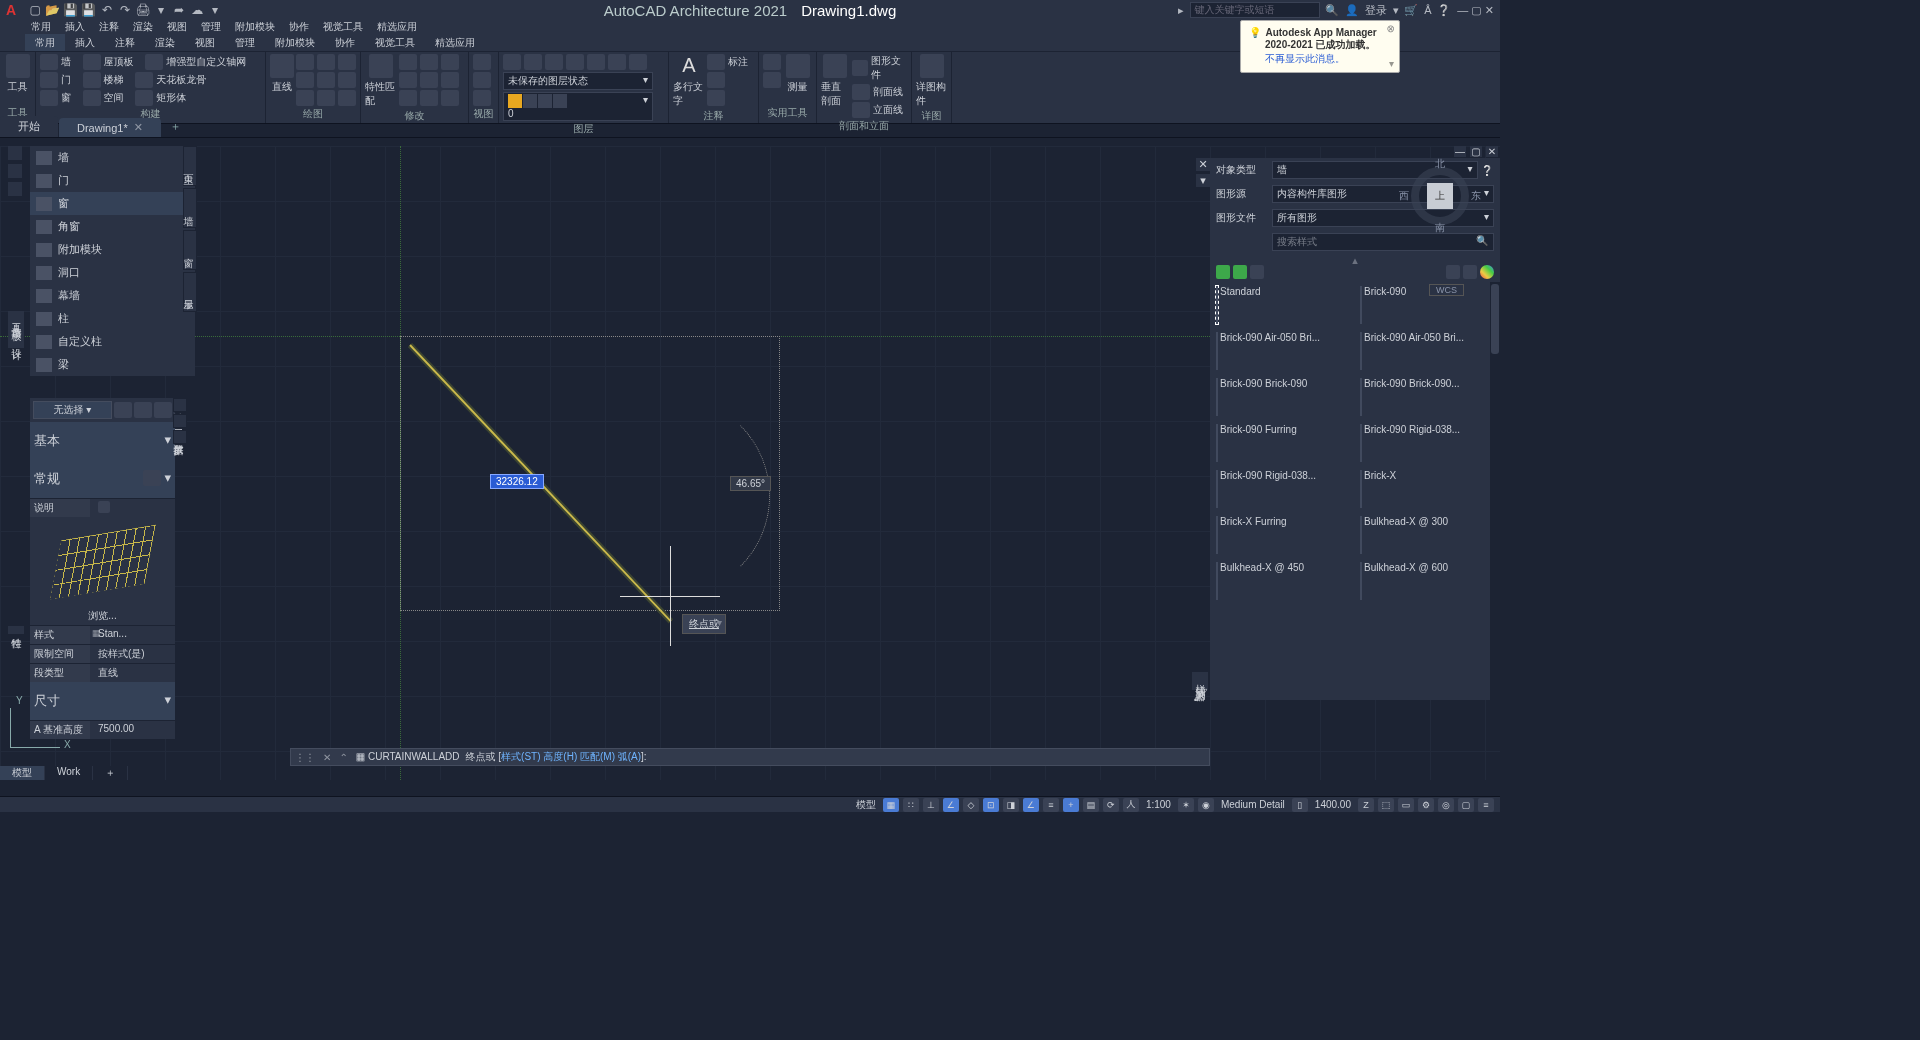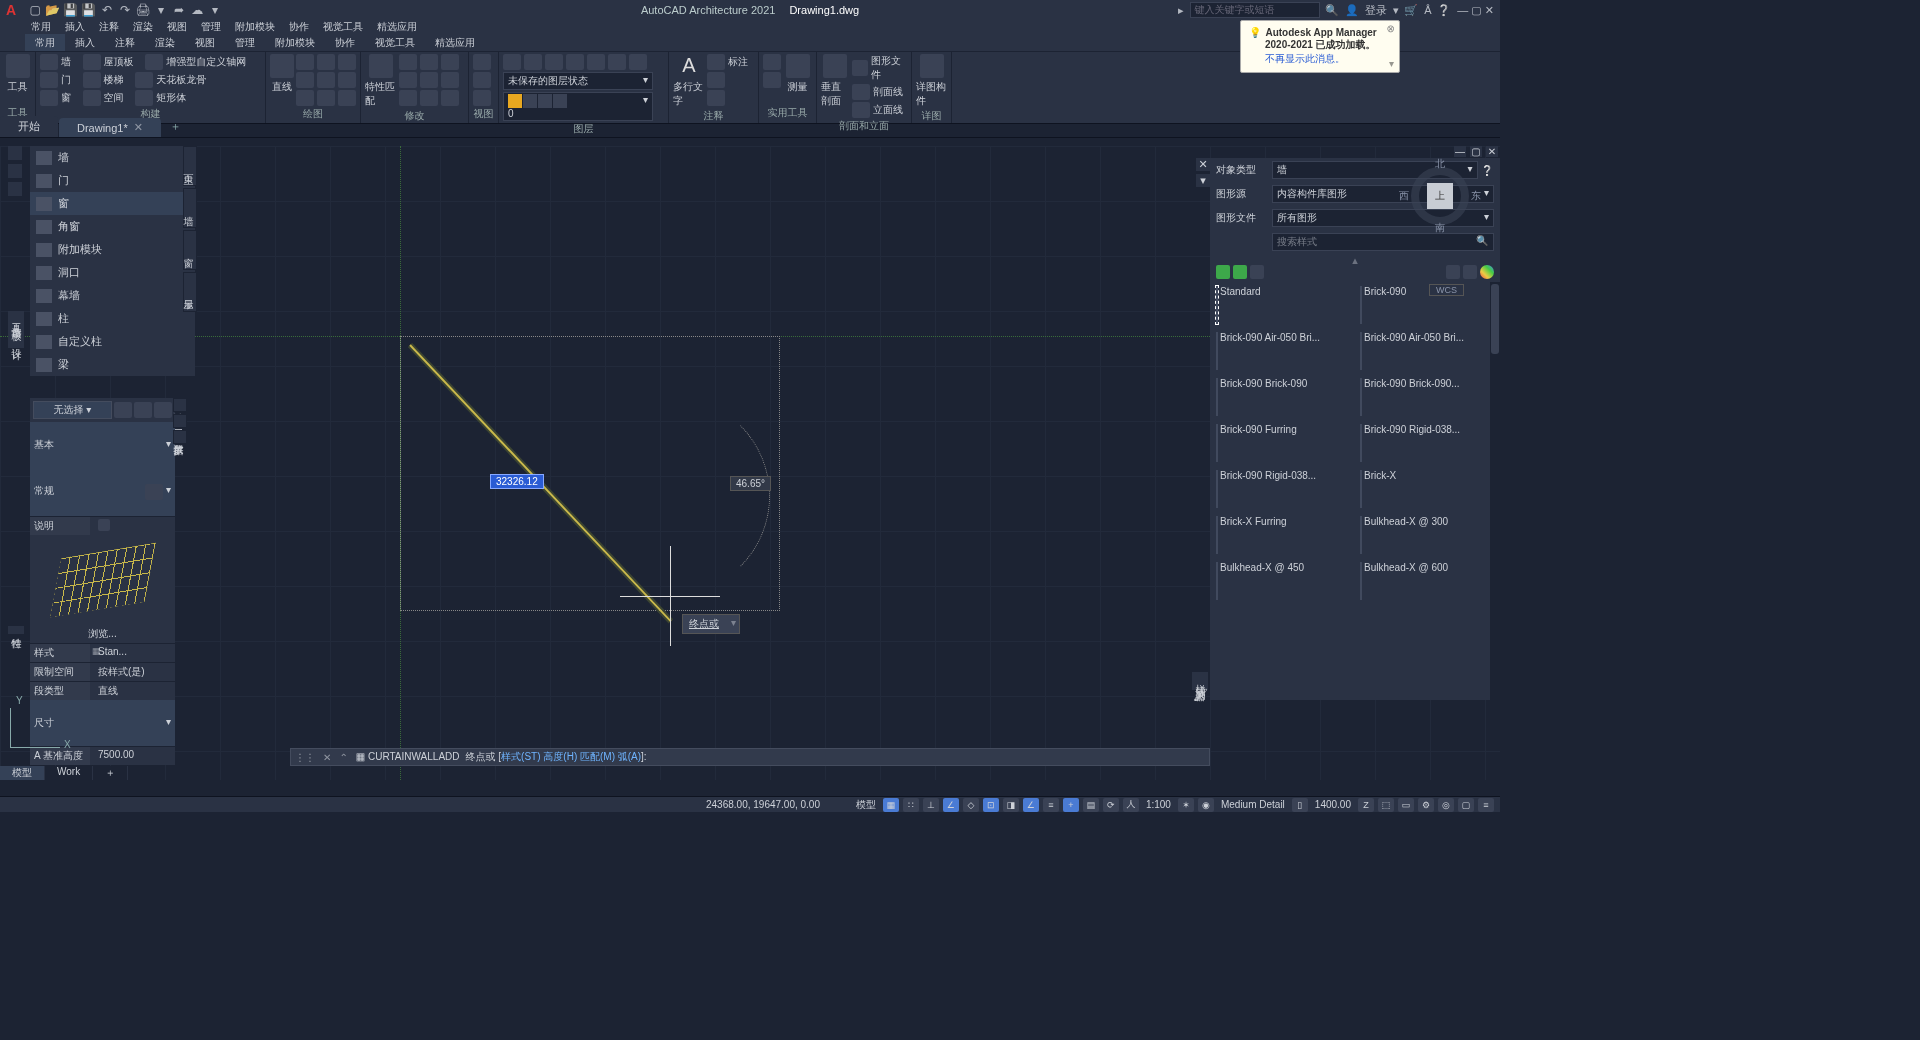--- a/index.html
+++ b/index.html
@@ -3,21 +3,21 @@
 <meta charset="utf-8">
 <style>
 * { margin: 0; padding: 0; box-sizing: border-box; font-family: "Microsoft YaHei", Arial, sans-serif; }
 body { background: #1c2333; color: #cdd1d8; font-size: 11px; overflow: hidden; width: 1500px; height: 812px; position: relative; }
 
 
 .titlebar { height: 20px; background: #2a3244; display: flex; align-items: center; position: relative; }
 .titlebar .logo { color: #d33; font-weight: bold; font-size: 14px; padding: 0 6px; }
 .titlebar .qat { display: flex; gap: 4px; padding-left: 6px; }
 .titlebar .qat span { width: 14px; height: 14px; display: inline-flex; align-items: center; justify-content: center; opacity: .85; font-size: 12px; }
-.titlebar .center { position: absolute; left: 50%; transform: translateX(-50%); color: #bcc; font-size: 11px; display: flex; gap: 14px; }
+.titlebar .center { position: absolute; left: 50%; transform: translateX(-50%); color: #bcc; font-size: 15px; display: flex; gap: 14px; }
 .titlebar .center .drawing { color: #fff; }
 .titlebar .right { margin-left: auto; display: flex; align-items: center; gap: 6px; padding-right: 6px; }
 .titlebar .search { background: #1c2333; border: 1px solid #3a4255; height: 16px; width: 130px; padding: 0 4px; color: #667; font-size: 10px; }
 .titlebar .right span { opacity: .85; }
 .titlebar .winbtns span { width: 18px; text-align: center; }
 
 
 .menubar { height: 14px; background: #2a3244; display: flex; gap: 2px; padding-left: 25px; font-size: 10px; }
 .menubar span { padding: 0 6px; color: #cdd1d8; }
 
@@ -54,39 +54,39 @@
   background-size: 55px 55px; }
 .greenline-v { position: absolute; left: 400px; top: 0; bottom: 0; border-left: 1px dotted #3a6b3a; }
 .greenline-h { position: absolute; top: 190px; left: 0; right: 0; border-top: 1px dotted #3a6b3a; }
 .crosshair-h { position: absolute; top: 450px; left: 620px; width: 100px; border-top: 1px solid #ddd; }
 .crosshair-v { position: absolute; top: 400px; left: 670px; height: 100px; border-left: 1px solid #ddd; }
 .dashed-rect { position: absolute; border: 1px dotted #888; }
 .wall-line { position: absolute; width: 380px; height: 2px; background: linear-gradient(#c9b94a,#c9b94a); transform-origin: left center; transform: rotate(46.65deg); box-shadow: 0 2px 0 #3b4432, 0 -2px 0 #3b4432; }
 .arc { position: absolute; width: 200px; height: 200px; border: 1px dotted #888; border-radius: 50%; clip-path: polygon(50% 50%, 100% 0, 100% 100%); }
 .tooltip { position: absolute; background: #323948; border: 1px solid #555; padding: 1px 5px; font-size: 10px; }
 .tooltip.blue { background: #2a5cd4; color: #fff; border: 1px solid #88a9ff; }
-.endpoint-tip { position: absolute; background: #3a4255; border: 1px solid #555; padding: 2px 20px 2px 6px; font-size: 10px; text-decoration: underline; }
+.endpoint-tip { position: absolute; background: #3a4255; border: 1px solid #555; padding: 2px 6px 2px 6px; font-size: 10px; text-decoration: underline; }
 .endpoint-tip::after { content: "▾"; position: absolute; right: 3px; top: 2px; opacity: .45; }
 
 
 .leftpal { position: absolute; left: 30px; top: 0; width: 165px; background: #2a3244; }
 .leftpal .item { display: flex; align-items: center; gap: 6px; padding: 4px 6px; font-size: 11px; }
 .leftpal .item.sel { background: #344157; }
 .leftpal .ic { width: 16px; height: 14px; background: #4a5265; }
 .left-tabs { position: absolute; left: 183px; top: 0; width: 14px; display: flex; flex-direction: column; gap: 2px; }
 .left-tabs span { writing-mode: vertical-rl; background: #2a3244; padding: 6px 1px; font-size: 10px; text-align: center; border: 1px solid #1c2333; min-height: 40px; }
 .leftside-icons { position: absolute; left: 8px; top: 0; width: 14px; display: flex; flex-direction: column; gap: 4px; }
 .leftside-icons span { width: 14px; height: 14px; background: #2a3244; }
 .left-vert-label { position: absolute; left: 8px; top: 165px; writing-mode: vertical-rl; font-size: 10px; background: #2a3244; padding: 4px 1px; letter-spacing: 2px; }
 
 
 .props { position: absolute; left: 30px; top: 252px; width: 145px; background: #2a3244; }
 .props .bar { display: flex; gap: 2px; padding: 3px; align-items: center; }
 .props select, .props .sel { background: #344157; border: 1px solid #444c5e; color: #cdd1d8; font-size: 10px; padding: 1px 3px; text-align: center; }
-.props .hdr-row { background: #344157; padding: 16px 4px; font-size: 10px; display: flex; justify-content: space-between; }
+.props .hdr-row { background: #344157; padding: 10px 4px; font-size: 13px; display: flex; justify-content: space-between; }
 .props .preview { height: 90px; display: flex; align-items: center; justify-content: center; }
 .props .grid-wire { width: 90px; height: 60px; transform: skewX(-20deg) rotate(-10deg); background:
   repeating-linear-gradient(90deg, transparent 0 8px, #c9b94a 8px 9px),
   repeating-linear-gradient(0deg, transparent 0 14px, #c9b94a 14px 15px); }
 .props .kv { display: flex; font-size: 10px; border-top: 1px solid #1c2333; }
 .props .kv .k { width: 60px; padding: 2px 4px; background: #323a4c; }
 .props .kv .v { flex: 1; padding: 2px 4px 2px 8px; position: relative; }
 .props .kv .v.ico::before { content: "▦"; position: absolute; left: 2px; font-size: 9px; opacity: .6; }
 .props-tabs { position: absolute; left: 173px; top: 252px; width: 14px; display: flex; flex-direction: column; gap: 2px; }
 .props-tabs span { writing-mode: vertical-rl; background: #2a3244; padding: 6px 1px; font-size: 10px; border: 1px solid #1c2333; }
@@ -699,21 +699,20 @@
       <span>Autodesk App Manager</span>
     </div>
   <div class="title" style="padding-left:16px">
       <span>2020-2021 已成功加载。</span>
     </div>
   <div style="padding-left:16px"><span class="link">不再显示此消息。</span></div>
   <span class="arrow">▾</span>
 </div>
 
 <div class="statusbar">
-  <span class="coords">24368.00, 19647.00, 0.00</span>
   <span class="txt">模型</span>
   <i class="on">▦</i>
   <i>∷</i>
   <i>⊥</i>
   <i class="on">∠</i>
   <i>◇</i>
   <i class="on">⊡</i>
   <i>◨</i>
   <i class="on">∠</i>
   <i>≡</i>

